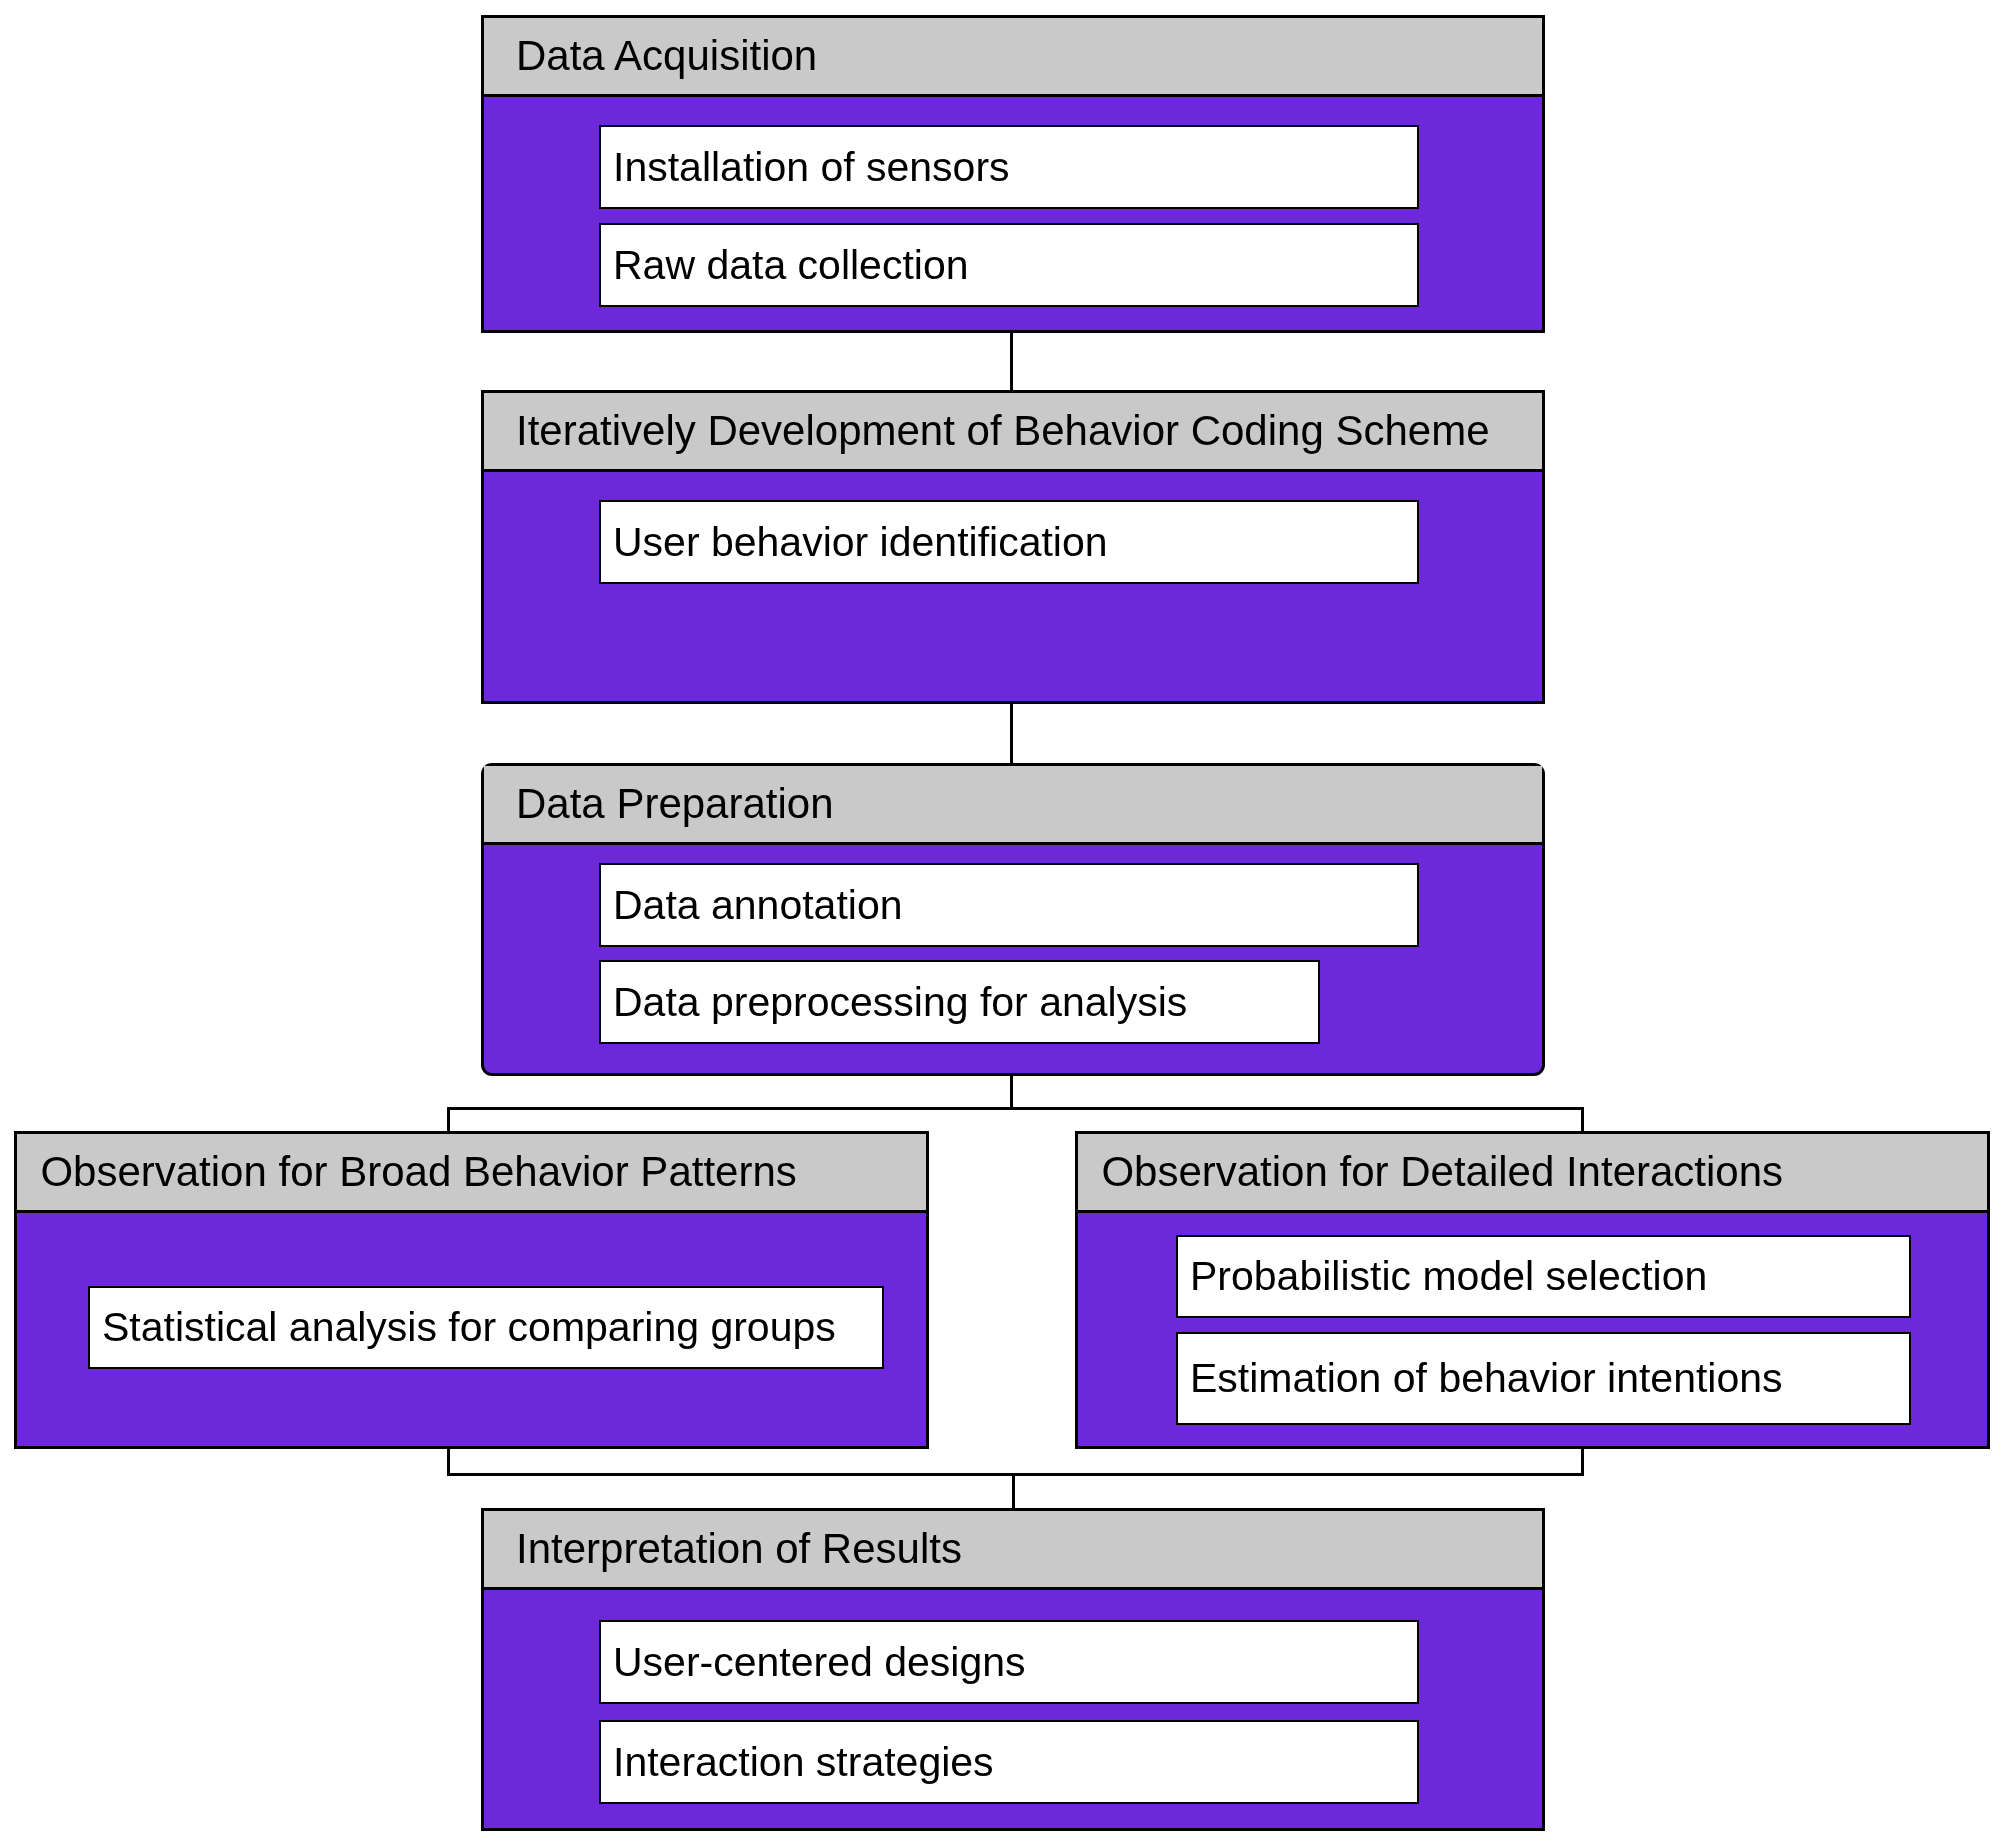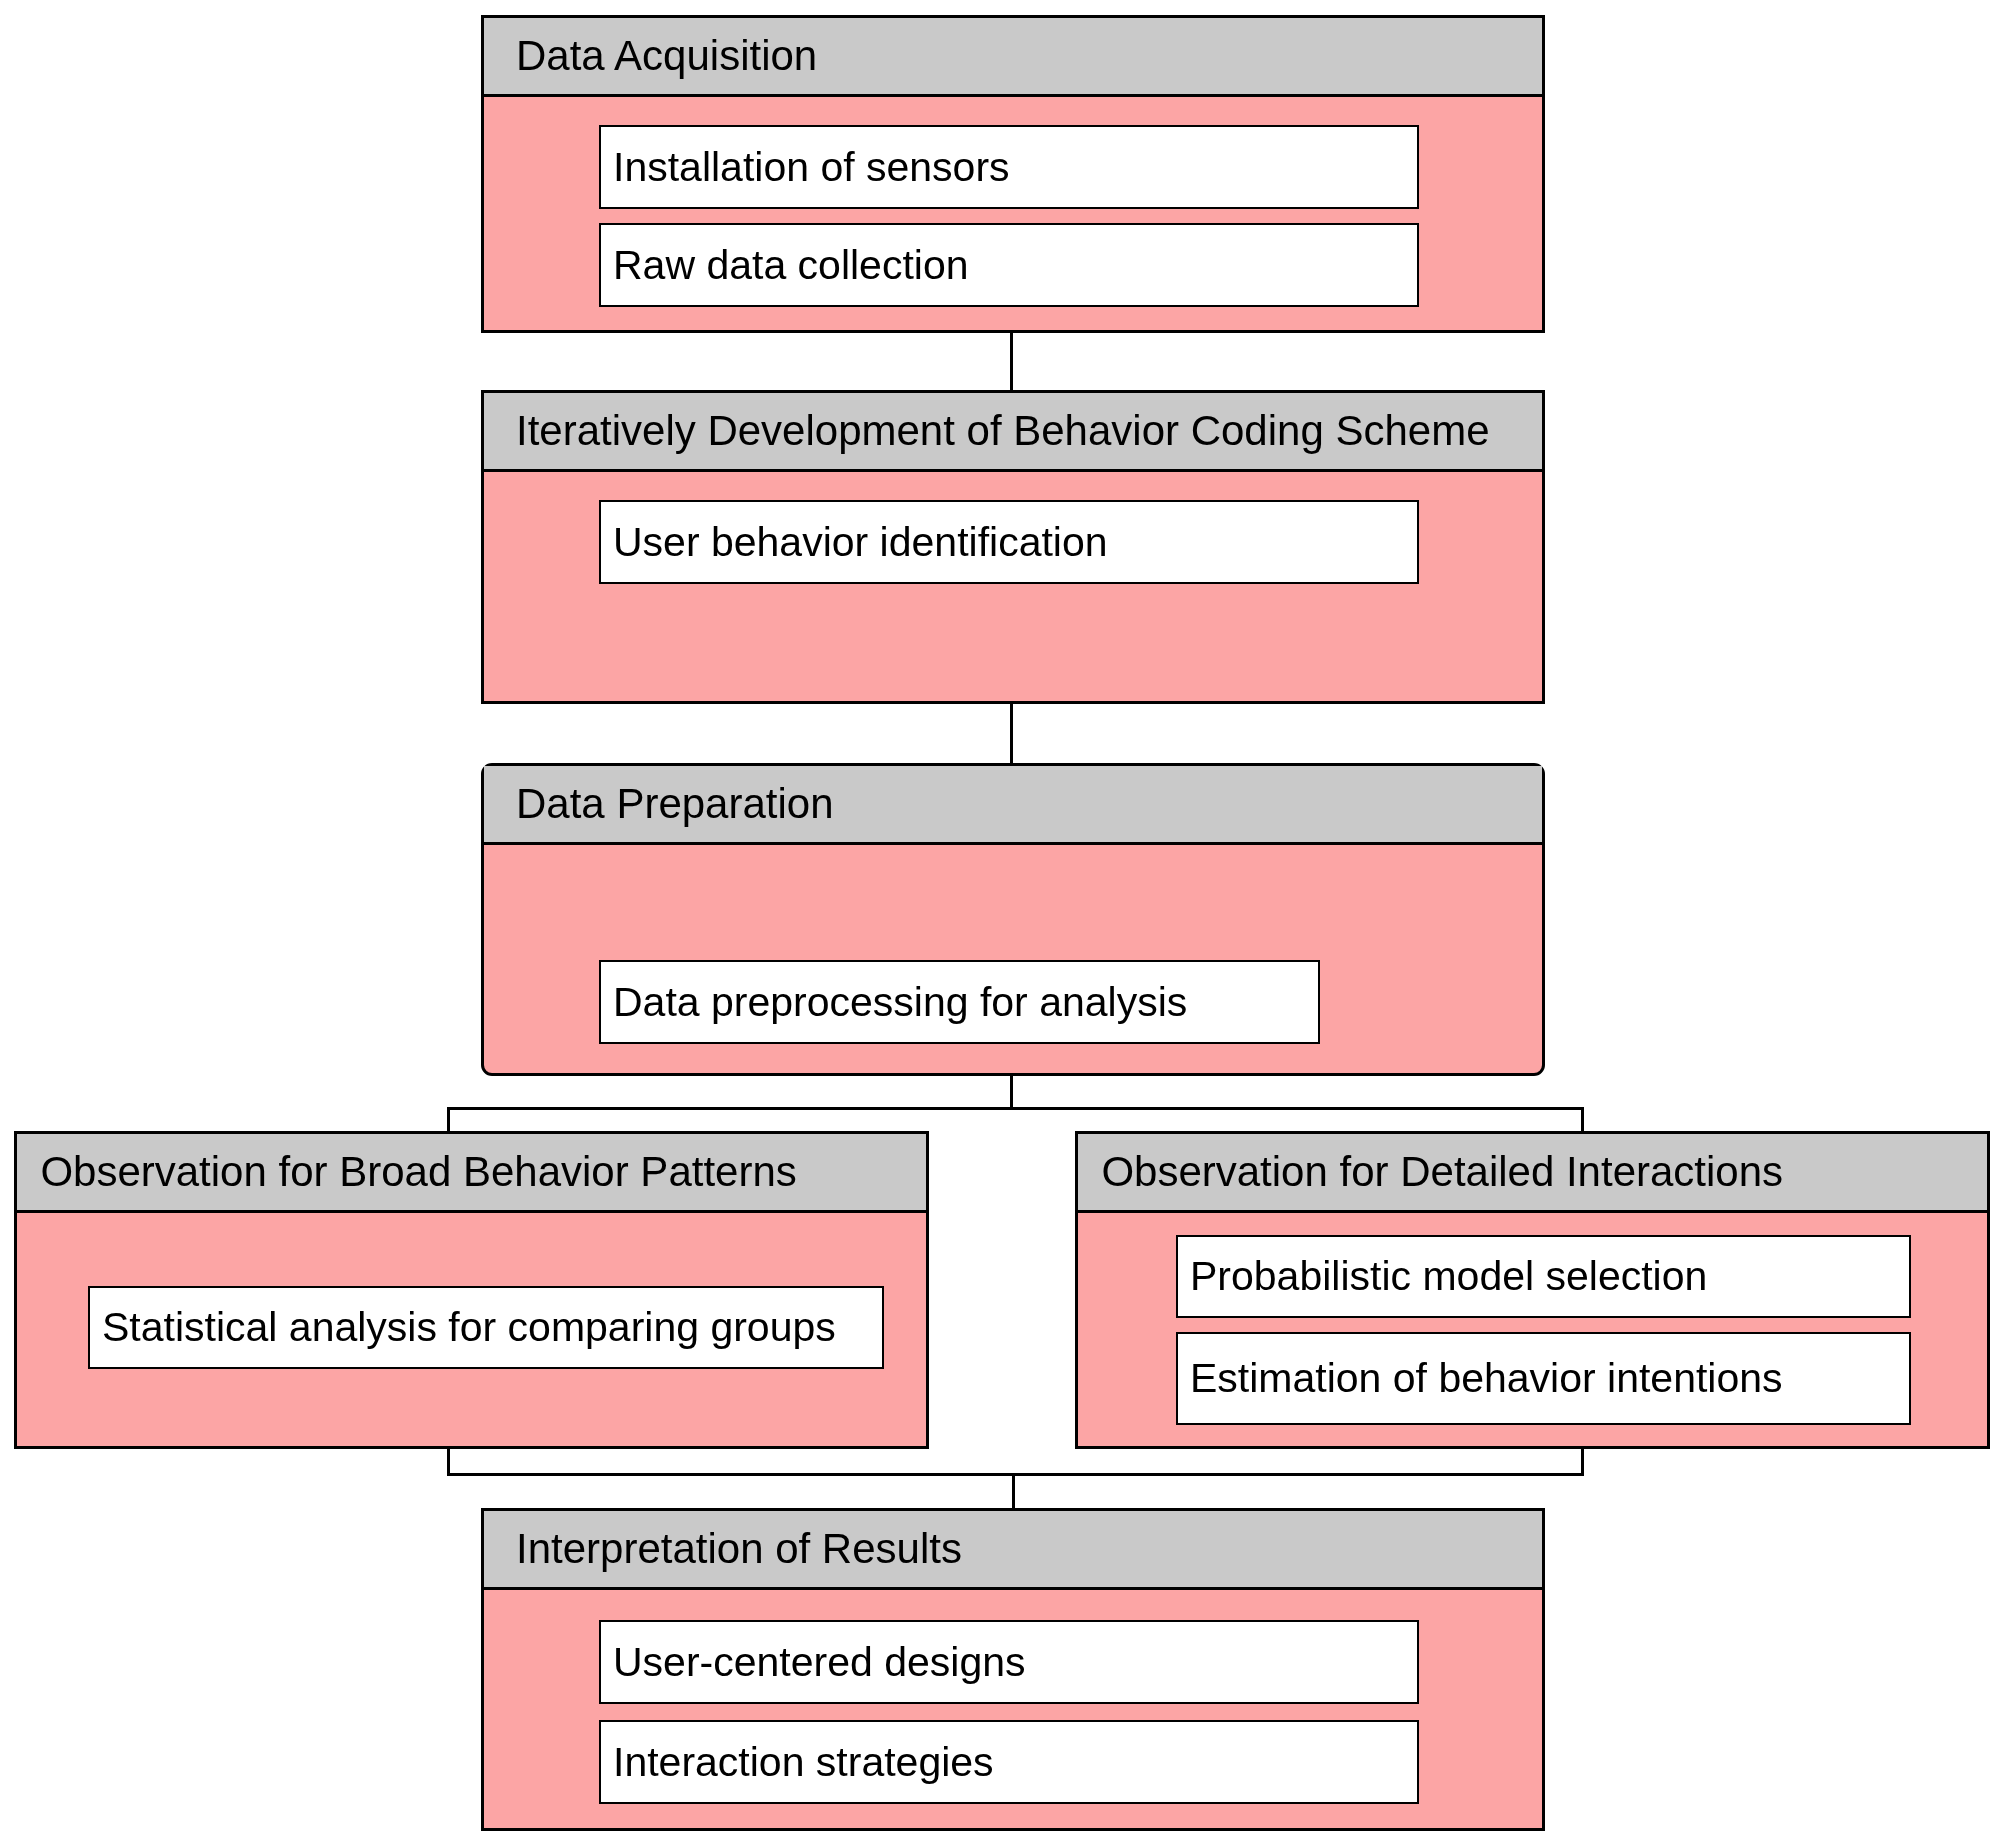--- a/index.html
+++ b/index.html
@@ -14,21 +14,21 @@
     background: #ffffff;
     font-family: "Liberation Sans", sans-serif;
     color: #000000;
   }
   * { box-sizing: border-box; }
 
   
   .section {
     position: absolute;
     border: 3.7px solid #000000;
-    background: #fca5a5;
+    background: #6d28d9;
     z-index: 2;
   }
   .section-header {
     position: absolute;
     left: 0; top: 0; right: 0;
     height: 79px;
     background: #c9c9c9;
     border-bottom: 3.1px solid #000000;
     display: flex;
     align-items: center;
@@ -129,20 +129,23 @@
     </div>
     <div class="item item-0">
       <span>User behavior identification</span>
     </div>
   </div>
 
   <div class="section" id="sec-preparation">
     <div class="section-header">
       <span>Data Preparation</span>
     </div>
+    <div class="item item-0">
+      <span>Data annotation</span>
+    </div>
     <div class="item item-1">
       <span>Data preprocessing for analysis</span>
     </div>
   </div>
 
   <div class="section" id="sec-broad">
     <div class="section-header obs">
       <span>Observation for Broad Behavior Patterns</span>
     </div>
     <div class="item item-0">

